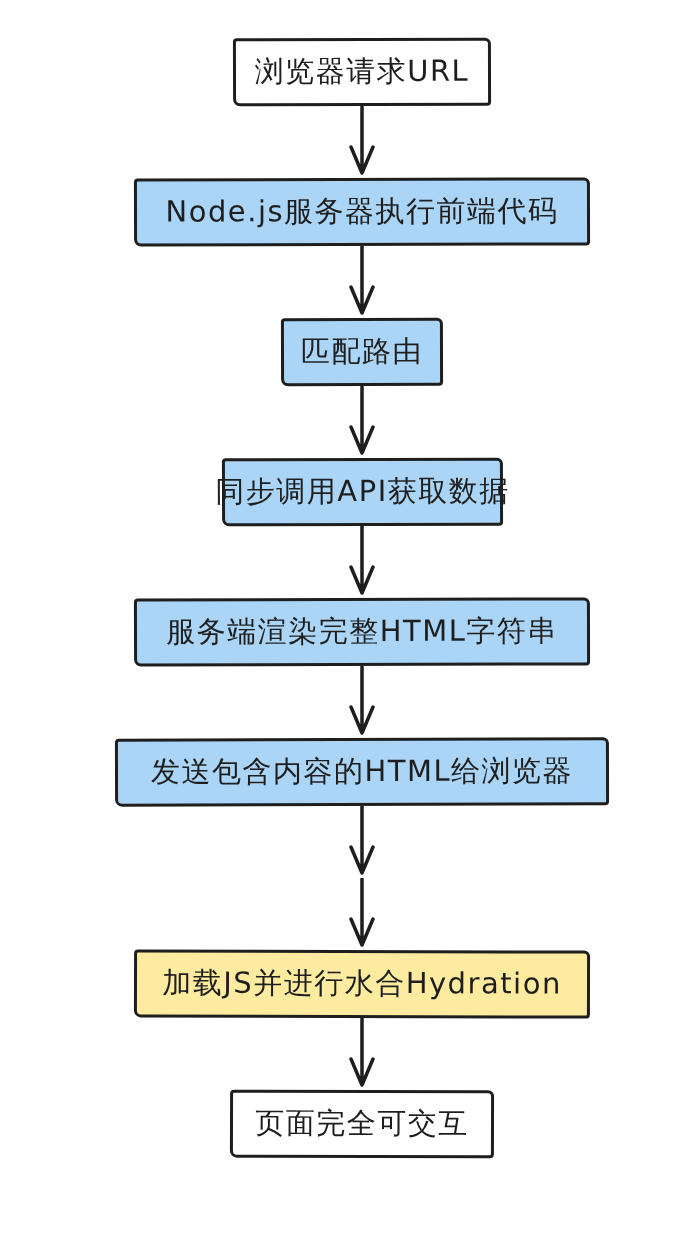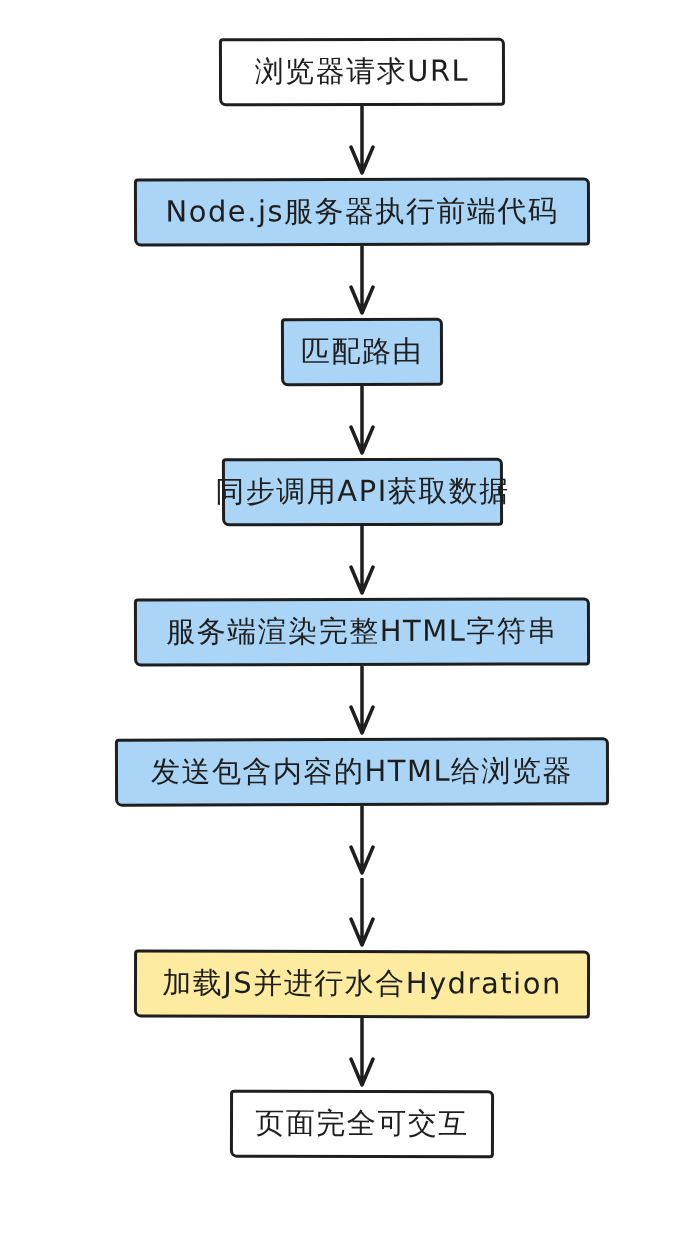--- a/index.html
+++ b/index.html
@@ -44,21 +44,21 @@
   .node:nth-of-type(even) { transform: rotate(0.15deg);  }
   .arrow {
     height: 72px;
     flex: 0 0 auto;
     display: flex;
     align-items: flex-start;
     justify-content: center;
   }
   .arrow svg { display: block; }
   
-  .w-n0 { width: 286px; text-align: center; }
+  .w-n0 { width: 258px; text-align: center; }
   .w-n1 { width: 456px; }
   .w-n2 { width: 162px; }
   .w-n3 { width: 281px; }
   .w-n4 { width: 456px; }
   .w-n5 { width: 494px; }
   .w-n6 { width: 336px; }
   .w-n7 { width: 456px; }
   .w-n8 { width: 264px; }
 </style>
 </head>

